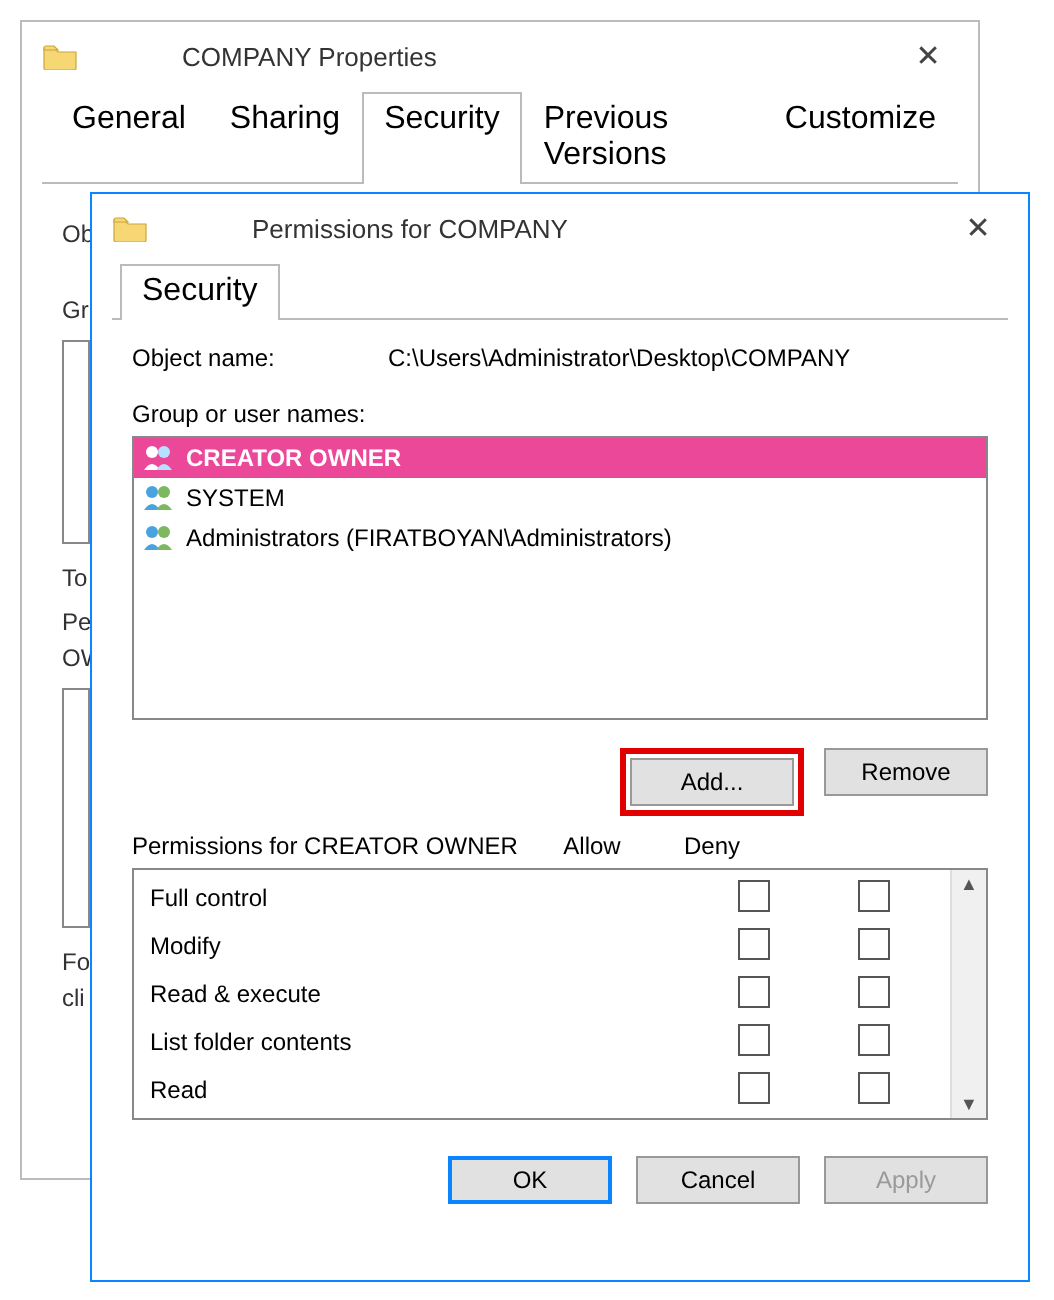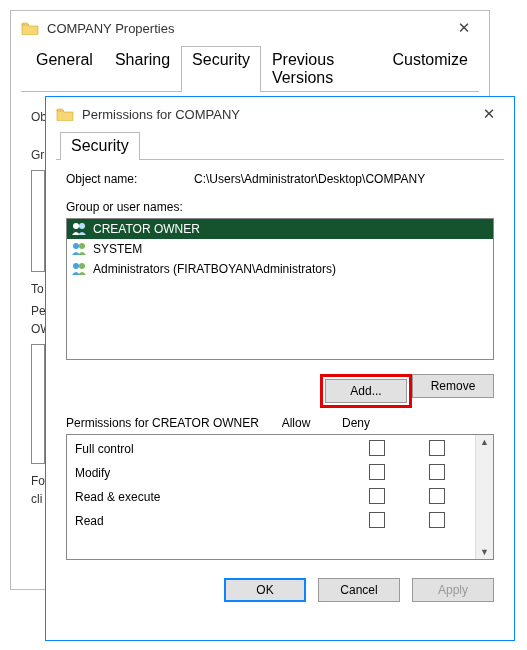--- a/index.html
+++ b/index.html
@@ -34,20 +34,21 @@
     width: 470px;
     height: 545px;
     border: 1px solid #0a84ff;
   }
   .titlebar {
     display: flex;
     align-items: center;
     height: 34px;
     padding: 0 10px;
     color: #333;
+    gap: 44px;
   }
   .titlebar .folder-icon {
     width: 18px;
     height: 14px;
     margin-right: 8px;
     display: inline-block;
   }
   .titlebar .title {
     flex: 1;
     font-size: 13px;
@@ -100,32 +101,34 @@
     height: 140px;
     overflow: hidden;
     background: #fff;
   }
   .userlist .item {
     display: flex;
     align-items: center;
     padding: 2px 4px;
   }
   .userlist .item.selected {
-    background: #14532d;
+    background: #ec4899;
     color: #fff;
+    font-weight: bold;
   }
   .userlist .uicon {
     width: 16px;
     height: 16px;
     margin-right: 6px;
     flex-shrink: 0;
   }
   .btn-row {
     display: flex;
     justify-content: flex-end;
+    gap: 10px;
     margin: 14px 0 8px 0;
   }
   button.win {
     min-width: 82px;
     height: 24px;
     border: 1px solid #999;
     background: #e1e1e1;
     font-family: inherit;
     font-size: 12px;
     cursor: pointer;
@@ -320,20 +323,25 @@
           <span class="pname">Modify</span>
           <span class="pcol"><span class="cb"></span></span>
           <span class="pcol"><span class="cb"></span></span>
         </div>
         <div class="perm-row">
           <span class="pname">Read &amp; execute</span>
           <span class="pcol"><span class="cb"></span></span>
           <span class="pcol"><span class="cb"></span></span>
         </div>
         <div class="perm-row">
+          <span class="pname">List folder contents</span>
+          <span class="pcol"><span class="cb"></span></span>
+          <span class="pcol"><span class="cb"></span></span>
+        </div>
+        <div class="perm-row">
           <span class="pname">Read</span>
           <span class="pcol"><span class="cb"></span></span>
           <span class="pcol"><span class="cb"></span></span>
         </div>
       </div>
       <div class="scrollbar">
         <span class="arrow">▲</span>
         <span class="arrow">▼</span>
       </div>
     </div>

